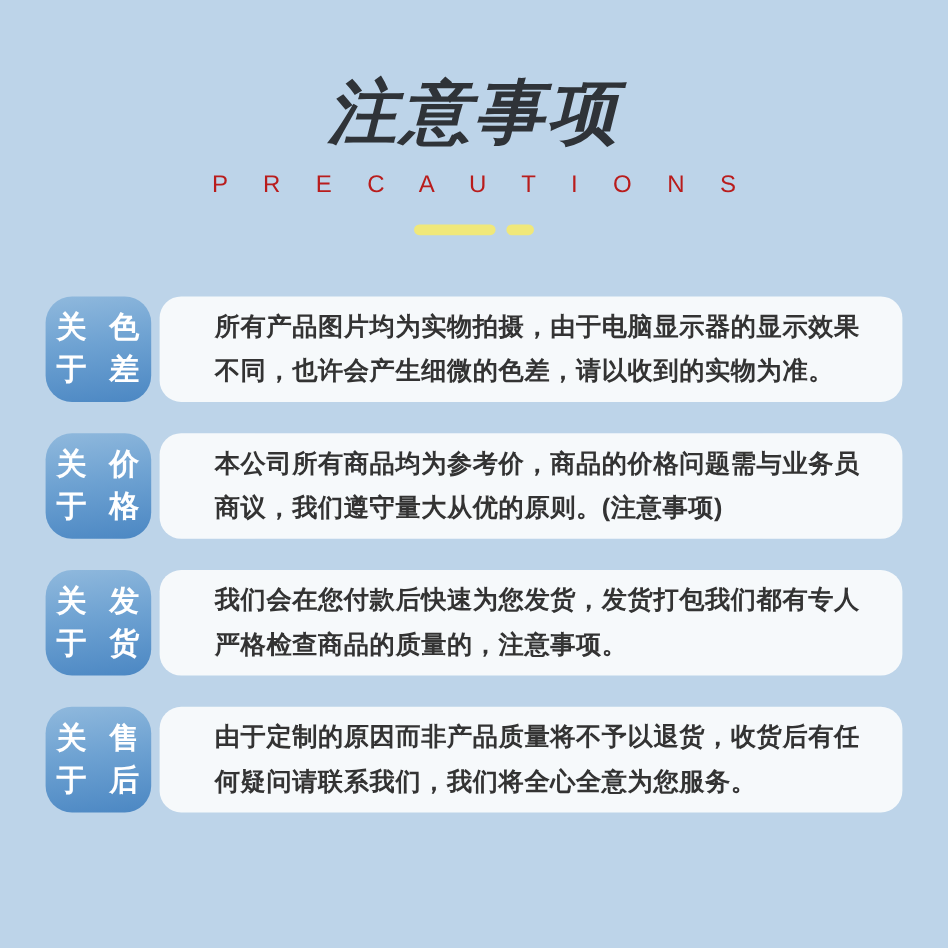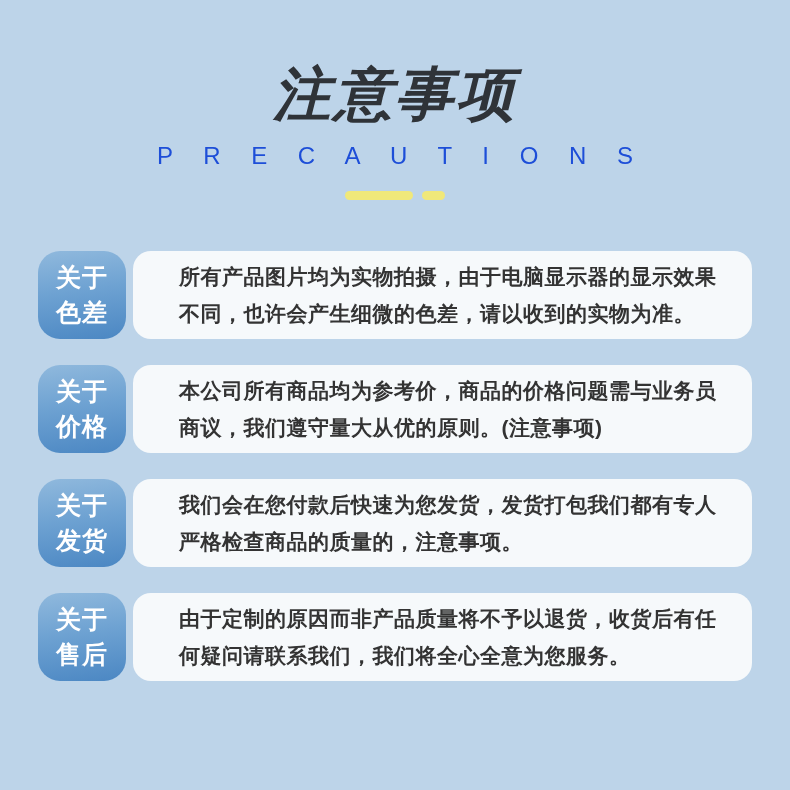--- a/index.html
+++ b/index.html
@@ -17,23 +17,23 @@
   .title {
     font-size: 58px;
     font-weight: 900;
     color: #2f3338;
     letter-spacing: 3px;
     line-height: 1.05;
     font-style: italic;
   }
   .subtitle {
     margin-top: 19px;
-    font-size: 24px;
+    font-size: 20px;
     font-weight: 400;
-    color: #1d4ed8;
+    color: #b91c1c;
     letter-spacing: 12px;
     padding-left: 12px; 
     line-height: 1;
   }
   .divider {
     margin-top: 23px;
     display: flex;
     justify-content: center;
     align-items: center;
     gap: 9px;
@@ -58,21 +58,21 @@
     align-items: stretch;
     height: 88px;
   }
   .badge {
     flex: 0 0 88px;
     width: 88px; height: 88px;
     border-radius: 22px;
     background: linear-gradient(172deg, #90b9dd 0%, #6ea2d2 45%, #4b87c3 100%);
     color: #ffffff;
     display: flex;
-    flex-direction: column;
+    flex-direction: row;
     justify-content: center;
     align-items: center;
     font-size: 25px;
     font-weight: 700;
     line-height: 1.38;
     letter-spacing: 1px;
     text-align: center;
   }
   .card {
     flex: 1;

